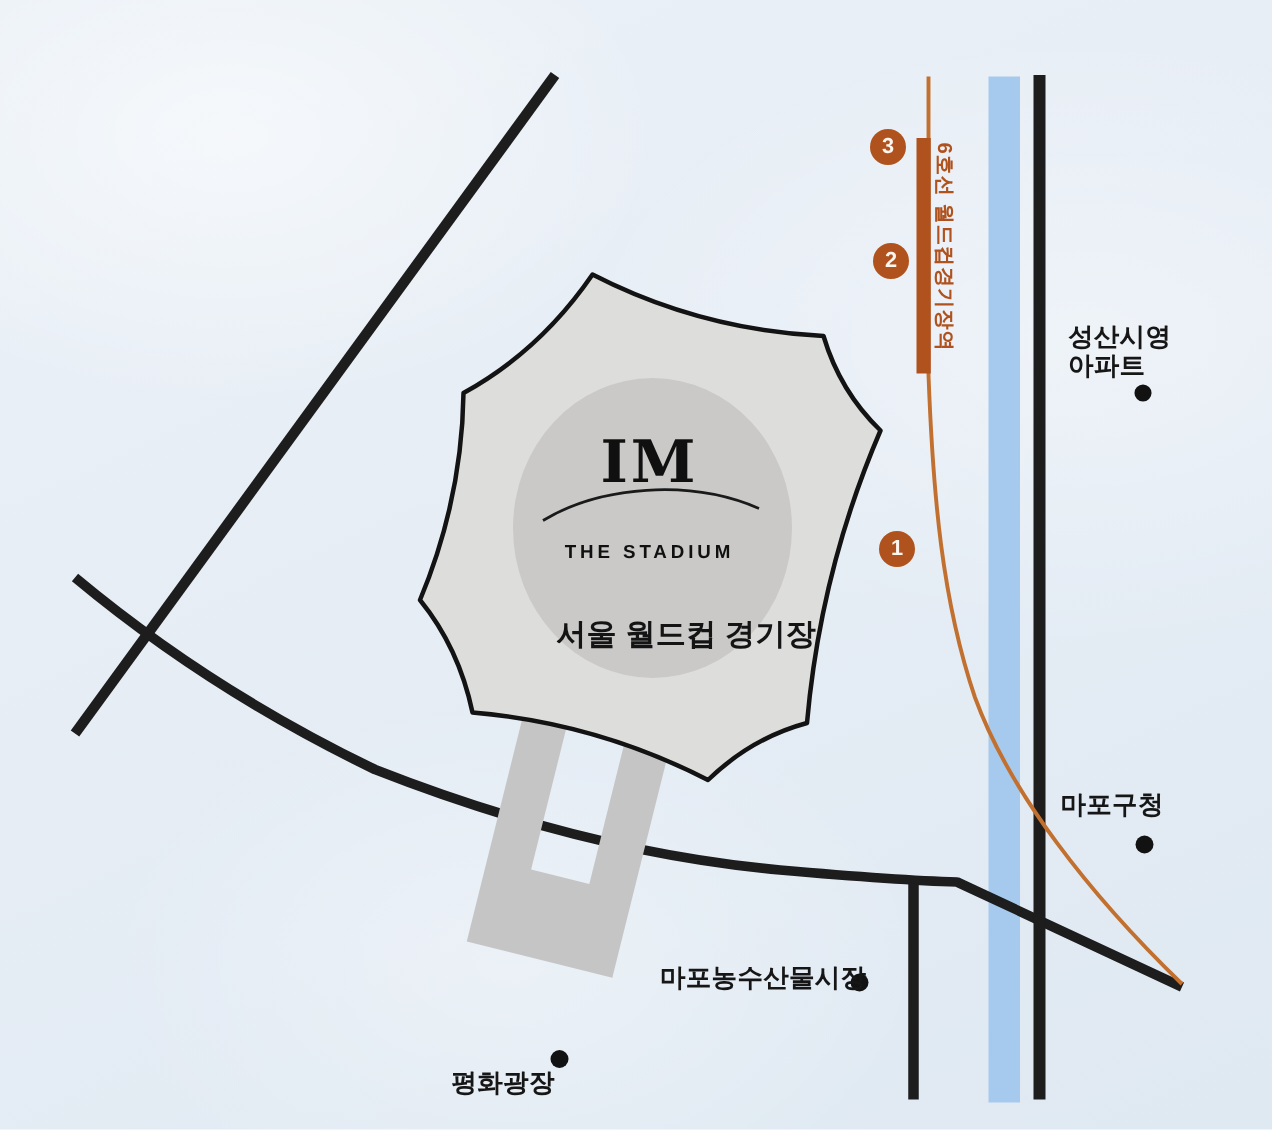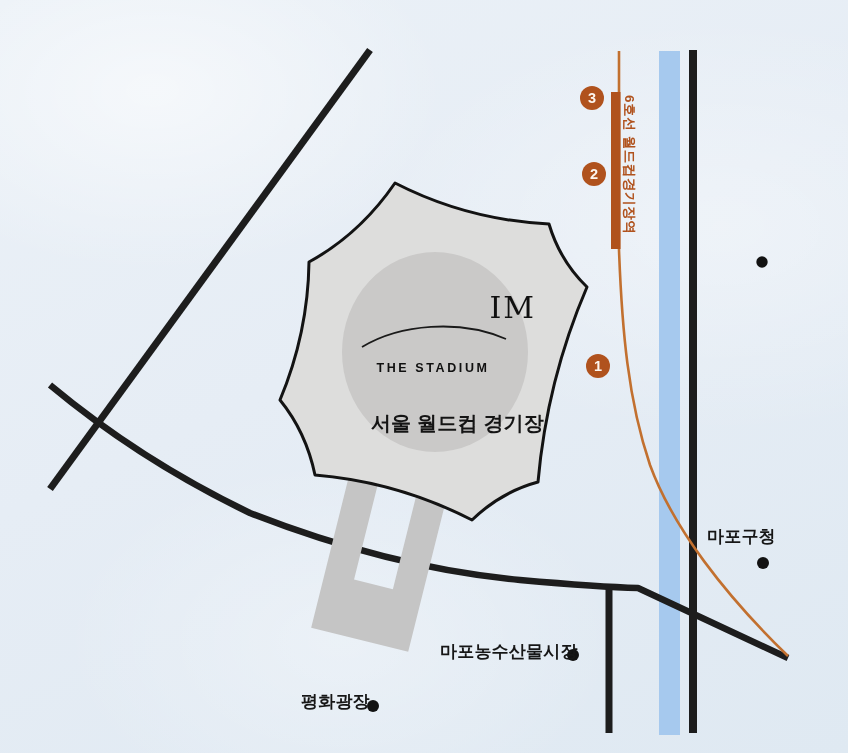--- a/index.html
+++ b/index.html
@@ -23,42 +23,42 @@
     line-height:19px;
     letter-spacing:0.2px;
     white-space:nowrap;
   }
   .stadium-name{
     left:304px;top:414px;width:240px;
     text-align:right;font-size:20px;font-weight:800;color:#141414;
   }
   .logo{position:absolute;left:330px;width:206px;text-align:center;color:#101010;
         font-family:"DejaVu Serif","Liberation Serif",serif;}
-  .logo-im{top:293px;font-size:30px;font-weight:400;letter-spacing:2px;line-height:30px;text-align:right;}
+  .logo-im{top:293px;font-size:39px;font-weight:700;letter-spacing:2px;line-height:30px;}
   .logo-hero{top:320px;font-size:33px;font-weight:700;letter-spacing:4px;line-height:36px;}
   .logo-sub{top:361px;font-size:12.5px;font-weight:700;letter-spacing:2.6px;line-height:14px;
             font-family:"Liberation Sans","DejaVu Sans",sans-serif;}
   .station-label{
     position:absolute;left:638px;top:95px;
     transform:rotate(90deg);transform-origin:0 0;
     color:#b0521d;font-weight:800;font-size:13.5px;letter-spacing:0.6px;
     white-space:nowrap;
   }
   .exit-badge{
     position:absolute;width:24px;height:24px;border-radius:50%;
     background:#b0521d;color:#fdf6ef;
     font-size:14.5px;font-weight:800;text-align:center;line-height:24px;
   }
   .exit-3{left:580px;top:86px;}
   .exit-2{left:582px;top:162px;}
   .exit-1{left:586px;top:354px;}
   .poi-seongsan{left:712px;top:215px;}
   .poi-mapo-gu{left:707px;top:527px;text-align:center;}
   .poi-market{left:440px;top:642px;}
-  .poi-peace{left:301px;top:692px;}
+  .poi-peace{left:301px;top:712px;}
 </style>
 </head>
 <body>
 
 <div class="map-root">
 
   <svg class="layer" width="848" height="753" viewBox="0 0 848 753">
 
     <rect x="659" y="51" width="21" height="684" fill="#a6c9ee"></rect>
 
@@ -89,17 +89,21 @@
 
   <div class="logo logo-im">IM</div>
   <div class="logo logo-sub">THE STADIUM</div>
   <div class="lbl stadium-name">서울 월드컵 경기장</div>
 
   <div class="station-label">6호선 월드컵경기장역</div>
   <div class="exit-badge exit-3">3</div>
   <div class="exit-badge exit-2">2</div>
   <div class="exit-badge exit-1">1</div>
 
+  <div class="lbl poi-seongsan">
+    <div>성산시영</div>
+    <div>아파트</div>
+  </div>
   <div class="lbl poi-mapo-gu">마포구청</div>
   <div class="lbl poi-market">마포농수산물시장</div>
   <div class="lbl poi-peace">평화광장</div>
 
 </div>
 
 </body></html>

